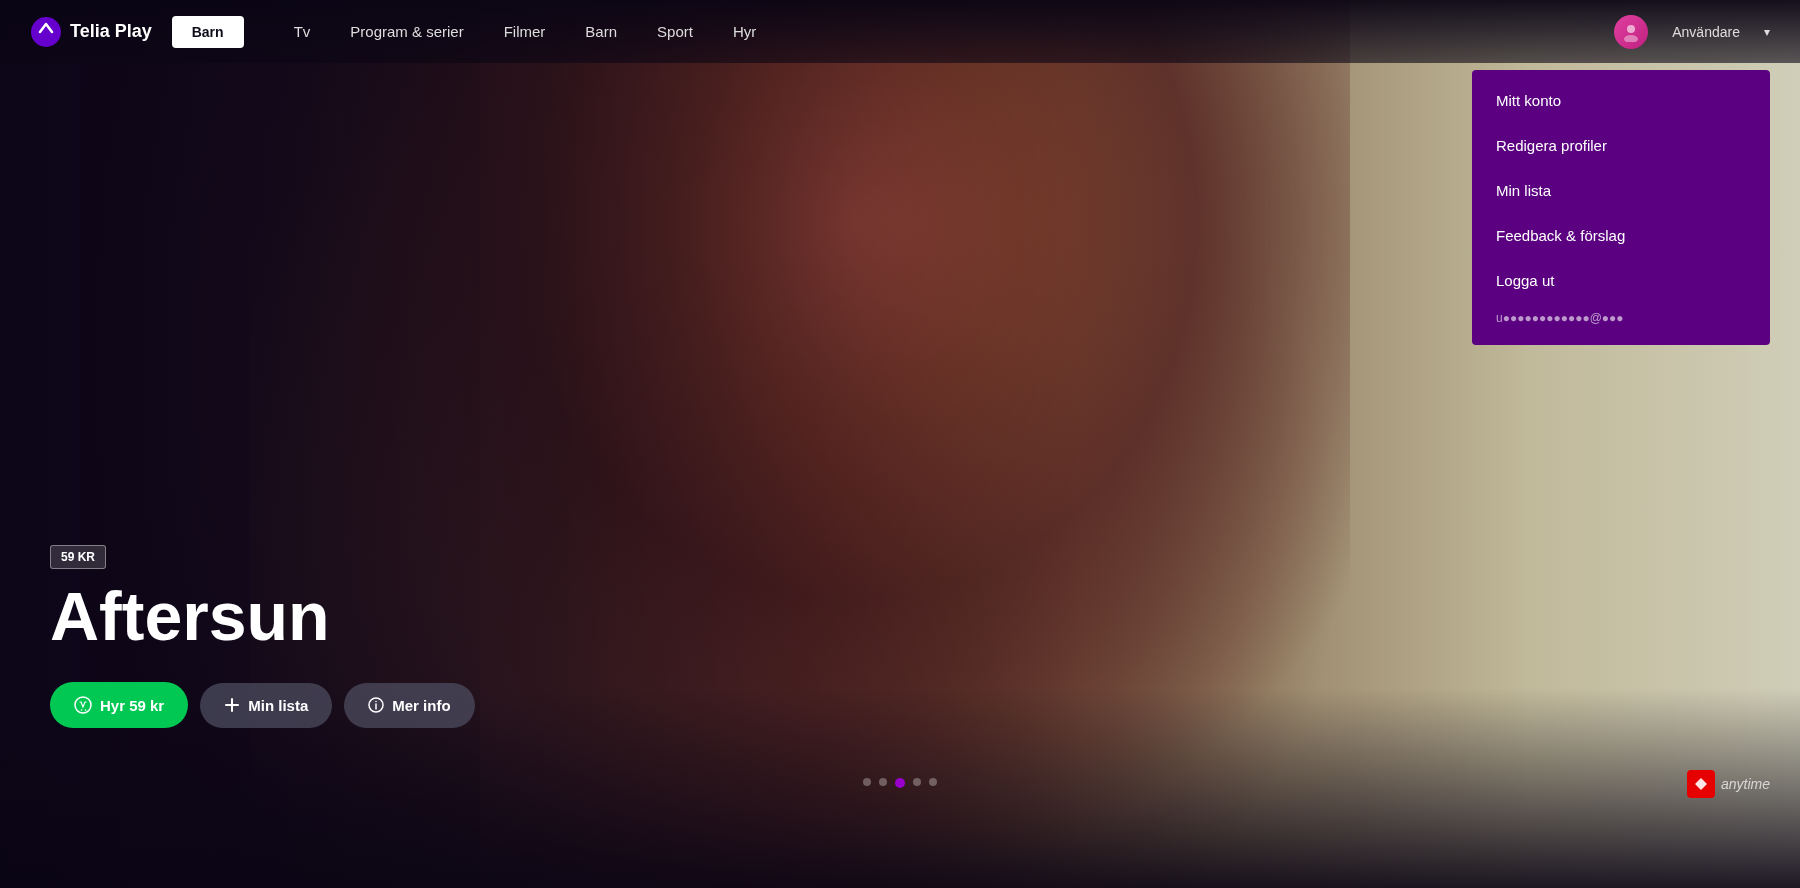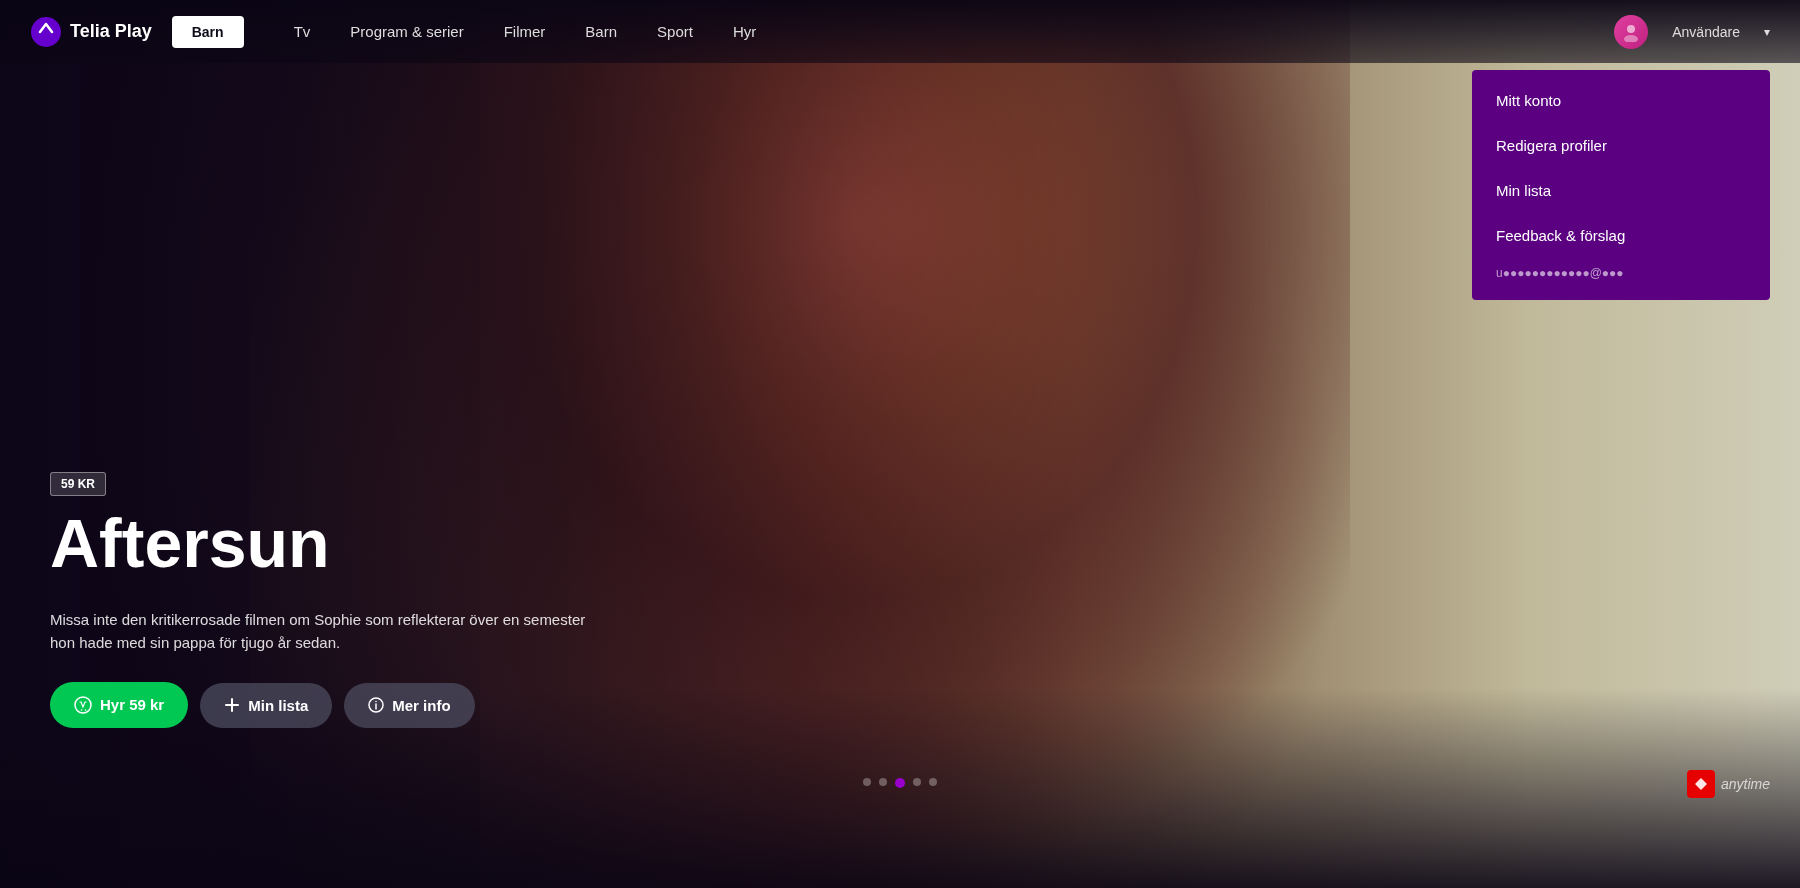--- a/index.html
+++ b/index.html
@@ -255,21 +255,21 @@
     .btn-rent {
       background: #00c853;
       color: #fff;
       border: none;
       border-radius: 30px;
       padding: 14px 24px;
       font-size: 15px;
       font-weight: 600;
       cursor: pointer;
       display: flex;
-      align-items: flex-start;
+      align-items: center;
       gap: 8px;
     }
 
     .btn-list {
       background: rgba(80,80,100,0.7);
       color: #fff;
       border: none;
       border-radius: 30px;
       padding: 14px 24px;
       font-size: 15px;
@@ -393,29 +393,29 @@
       </div>
       <span class="user-name">Användare</span>
       <span class="chevron-down">▾</span>
     </div>
 
     <div class="dropdown-menu">
       <div class="dropdown-item">Mitt konto</div>
       <div class="dropdown-item">Redigera profiler</div>
       <div class="dropdown-item">Min lista</div>
       <div class="dropdown-item">Feedback &amp; förslag</div>
+      <div class="dropdown-item">Logga ut</div>
       <div class="dropdown-email">u●●●●●●●●●●●●@●●●</div>
     </div>
   </div>
 </nav>
 
 <div class="hero-content">
   <div class="price-badge">59 KR</div>
   <h1 class="hero-title">Aftersun</h1>
-  <p class="hero-description">Missa inte den kritikerrosade filmen om Sophie som reflekterar över en semester<br>hon hade med sin pappa för tjugo år sedan.</p>
   <div class="hero-buttons">
     <button class="btn-rent">
       <svg width="18" height="18" viewBox="0 0 18 18" fill="none">
         <circle cx="9" cy="9" r="8" stroke="white" stroke-width="1.5" fill="none"></circle>
         <path d="M6 6h1l2 5 2-5h1" stroke="white" stroke-width="1.2" fill="none" stroke-linecap="round"></path>
         <circle cx="7.5" cy="14" r="0.8" fill="white"></circle>
         <circle cx="11.5" cy="14" r="0.8" fill="white"></circle>
       </svg>
       <span>Hyr 59 kr</span>
     </button>

